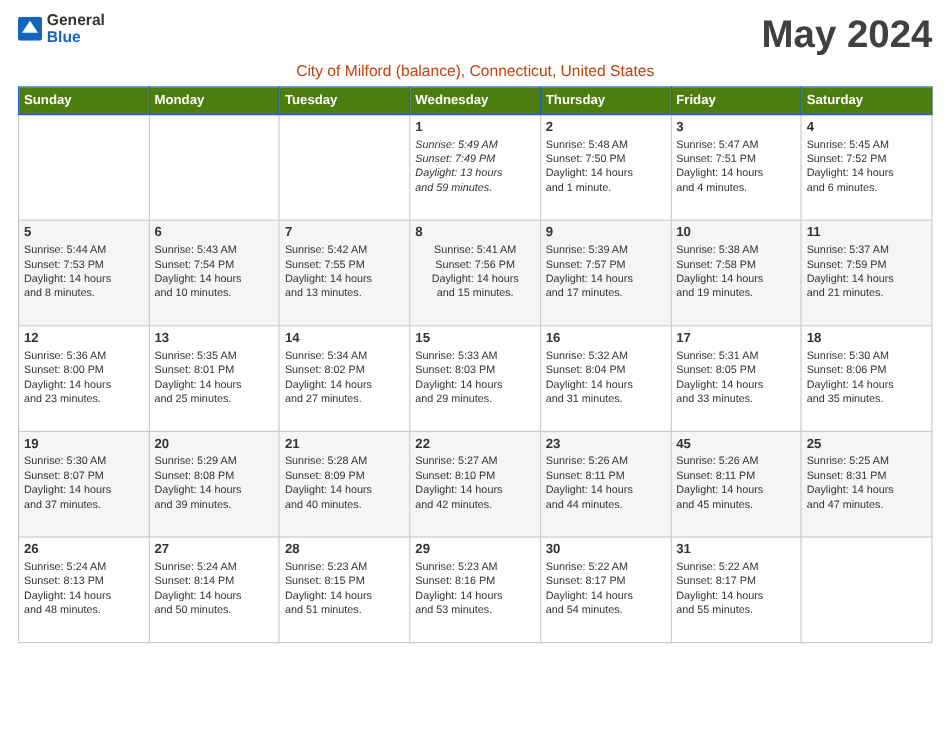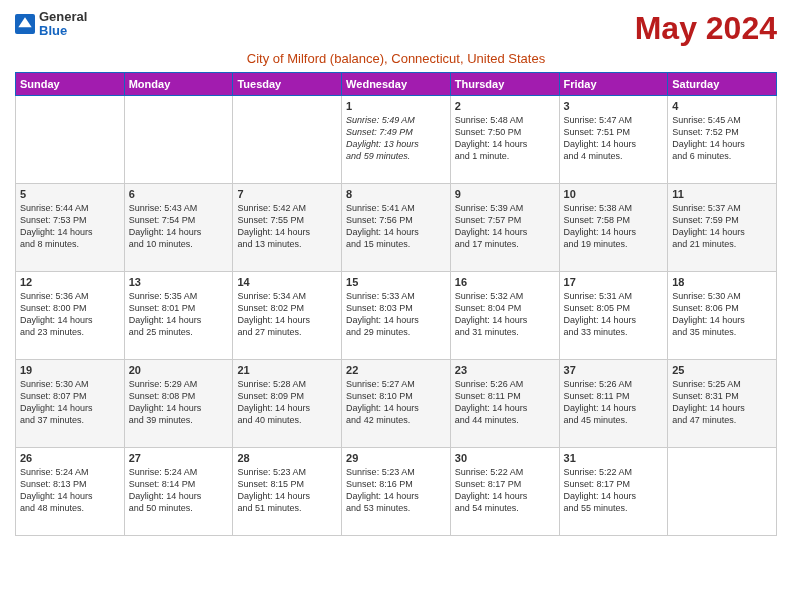--- a/index.html
+++ b/index.html
@@ -20,36 +20,36 @@
       display: flex;
       align-items: center;
       gap: 4px;
     }
     .logo-icon {
       width: 20px; height: 20px;
     }
     .month-title {
       font-size: 32px;
       font-weight: bold;
-      color: #b91c1c;
+      color: #404040;
       text-align: right;
     }
     .subtitle {
       text-align: center;
       font-size: 13px;
       color: #c2410c;
       margin-bottom: 6px;
     }
     table {
       width: 100%;
       border-collapse: collapse;
       table-layout: fixed;
     }
     thead tr th {
-      background-color: #a21caf;
+      background-color: #4d7c0f;
       color: #fff;
       font-size: 11px;
       font-weight: bold;
       text-align: left;
       padding: 5px 4px;
       border: 1px solid #1565c0;
     }
     tbody tr td {
       border: 1px solid #ccc;
       vertical-align: top;
@@ -160,21 +160,21 @@
         </td>
         <td>
           <span class="day-number">7</span>
           <div class="day-detail" style="white-space: pre-line;">Sunrise: 5:42 AM
 Sunset: 7:55 PM
 Daylight: 14 hours
 and 13 minutes.</div>
         </td>
         <td>
           <span class="day-number">8</span>
-          <div class="day-detail" style="white-space: pre-line;">Sunrise: 5:41 AM
+          <div class="day-detail" style="white-space: pre-line; text-align: center;">Sunrise: 5:41 AM
 Sunset: 7:56 PM
 Daylight: 14 hours
 and 15 minutes.</div>
         </td>
         <td>
           <span class="day-number">9</span>
           <div class="day-detail" style="white-space: pre-line;">Sunrise: 5:39 AM
 Sunset: 7:57 PM
 Daylight: 14 hours
 and 17 minutes.</div>
@@ -275,21 +275,21 @@
 and 42 minutes.</div>
         </td>
         <td>
           <span class="day-number">23</span>
           <div class="day-detail" style="white-space: pre-line;">Sunrise: 5:26 AM
 Sunset: 8:11 PM
 Daylight: 14 hours
 and 44 minutes.</div>
         </td>
         <td>
-          <span class="day-number">37</span>
+          <span class="day-number">45</span>
           <div class="day-detail" style="white-space: pre-line;">Sunrise: 5:26 AM
 Sunset: 8:11 PM
 Daylight: 14 hours
 and 45 minutes.</div>
         </td>
         <td>
           <span class="day-number">25</span>
           <div class="day-detail" style="white-space: pre-line;">Sunrise: 5:25 AM
 Sunset: 8:31 PM
 Daylight: 14 hours

